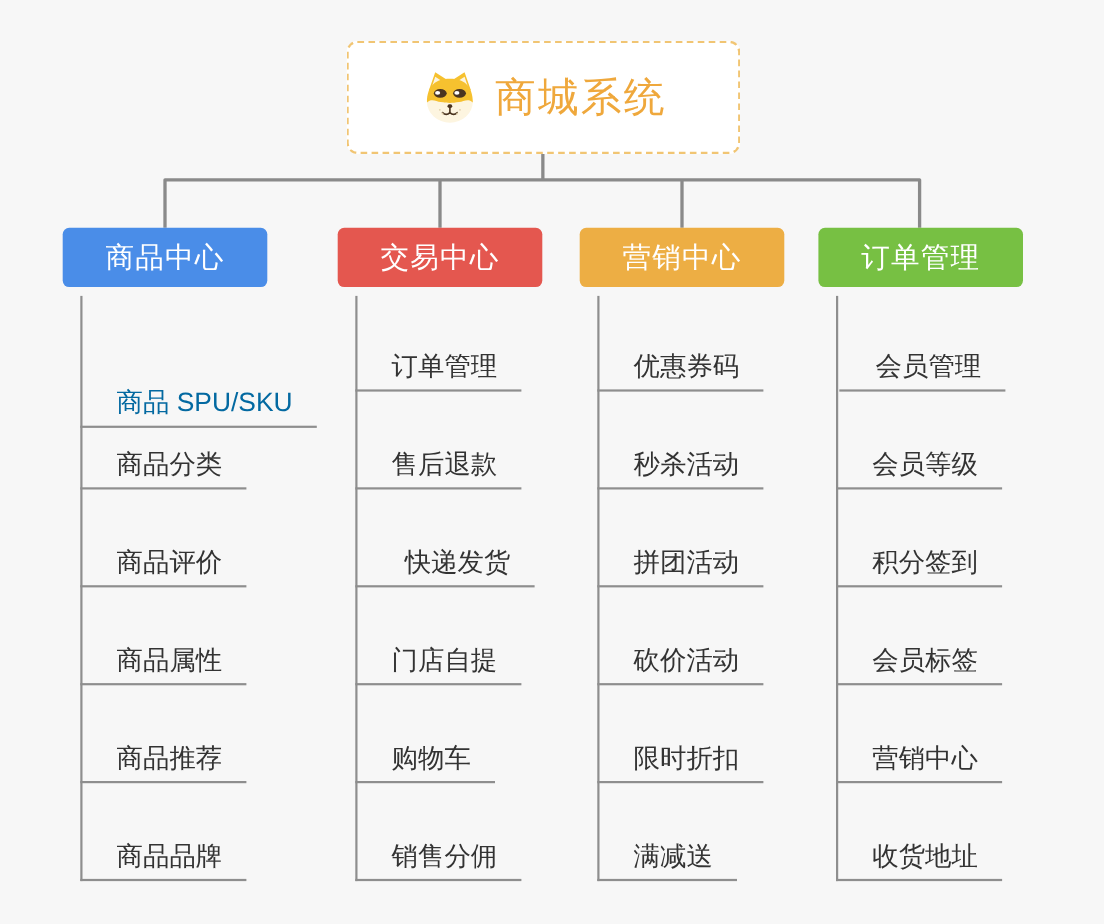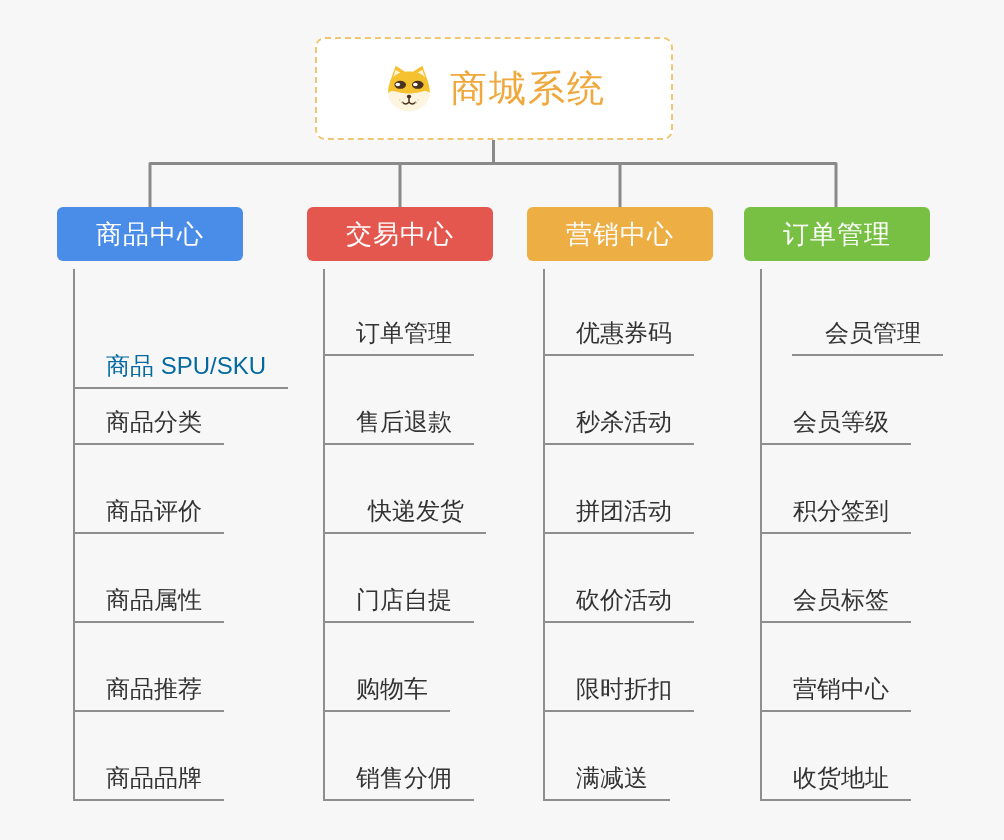--- a/index.html
+++ b/index.html
@@ -128,20 +128,20 @@
       <div class="leaf" style="left: 543px; top: 316px; border-bottom-color: rgb(142, 142, 142); color: rgb(51, 51, 51);">优惠券码</div>
       <div class="leaf" style="left: 543px; top: 405px; border-bottom-color: rgb(142, 142, 142); color: rgb(51, 51, 51);">秒杀活动</div>
       <div class="leaf" style="left: 543px; top: 494px; border-bottom-color: rgb(142, 142, 142); color: rgb(51, 51, 51);">拼团活动</div>
       <div class="leaf" style="left: 543px; top: 583px; border-bottom-color: rgb(142, 142, 142); color: rgb(51, 51, 51);">砍价活动</div>
       <div class="leaf" style="left: 543px; top: 672px; border-bottom-color: rgb(142, 142, 142); color: rgb(51, 51, 51);">限时折扣</div>
       <div class="leaf" style="left: 543px; top: 761px; border-bottom-color: rgb(142, 142, 142); color: rgb(51, 51, 51);">满减送</div>
       <div class="branch-node" style="left: 744px; background: rgb(119, 192, 67);">
         <span>订单管理</span>
       </div>
       <div class="trunk" style="left: 760px; background: rgb(142, 142, 142);"></div>
-      <div class="leaf" style="left: 792px; top: 316px; border-bottom-color: rgb(142, 142, 142); color: rgb(51, 51, 51);">会员管理</div>
+      <div class="leaf" style="left: 763px; top: 316px; border-bottom-color: rgb(142, 142, 142); color: rgb(51, 51, 51);">会员管理</div>
       <div class="leaf" style="left: 760px; top: 405px; border-bottom-color: rgb(142, 142, 142); color: rgb(51, 51, 51);">会员等级</div>
       <div class="leaf" style="left: 760px; top: 494px; border-bottom-color: rgb(142, 142, 142); color: rgb(51, 51, 51);">积分签到</div>
       <div class="leaf" style="left: 760px; top: 583px; border-bottom-color: rgb(142, 142, 142); color: rgb(51, 51, 51);">会员标签</div>
       <div class="leaf" style="left: 760px; top: 672px; border-bottom-color: rgb(142, 142, 142); color: rgb(51, 51, 51);">营销中心</div>
       <div class="leaf" style="left: 760px; top: 761px; border-bottom-color: rgb(142, 142, 142); color: rgb(51, 51, 51);">收货地址</div>
     </div>
 </div>
 
 </body></html>

